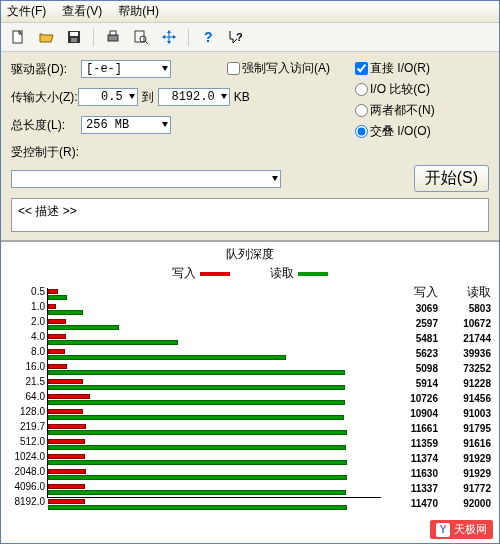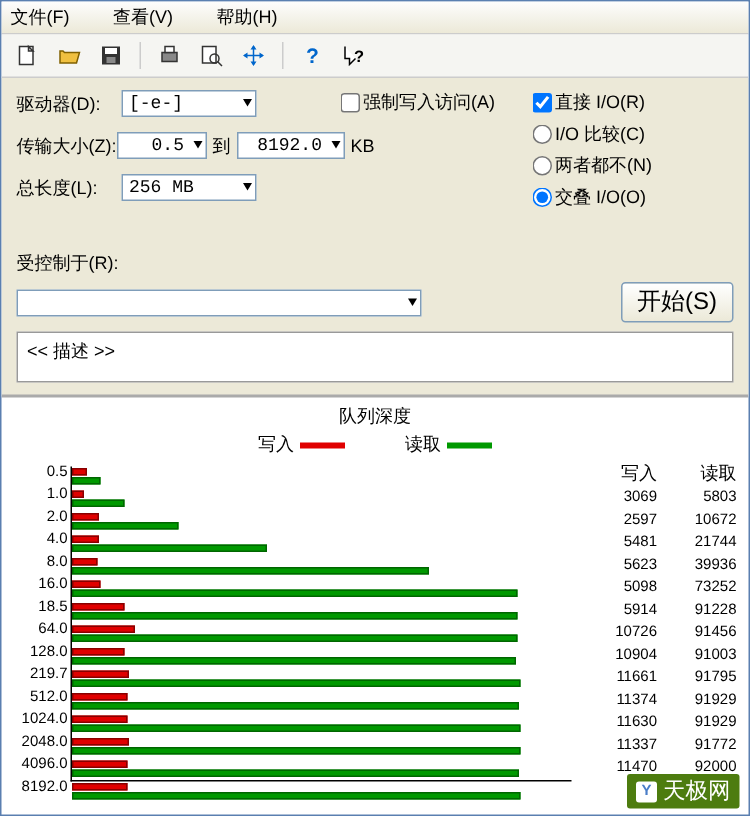--- a/index.html
+++ b/index.html
@@ -1,17 +1,17 @@
 <!DOCTYPE html>
 <html><head>
 <meta charset="utf-8">
 <style>
 * { box-sizing: border-box; margin: 0; padding: 0; }
 body { font-family: "Microsoft YaHei", SimSun, Arial, sans-serif; font-size: 12px; background: #fff; width: 500px; color: #000; }
-.menubar { background: linear-gradient(#fdfdfd, #ece9d8); border-bottom: 1px solid #ccc; padding: 2px 6px; display: flex; gap: 29px; }
+.menubar { background: linear-gradient(#fdfdfd, #ece9d8); border-bottom: 1px solid #ccc; padding: 2px 6px; display: flex; gap: 16px; }
 .menuitem { cursor: pointer; }
 .toolbar { background: #f5f5f2; border-bottom: 1px solid #ccc; padding: 3px 6px; display: flex; gap: 6px; align-items: center; }
 .tb-btn { width: 22px; height: 22px; display: flex; align-items: center; justify-content: center; cursor: pointer; border: 1px solid transparent; }
 .tb-sep { width: 1px; height: 18px; background: #ccc; margin: 0 2px; }
 .config { background: #ece9d8; padding: 8px 10px; border-bottom: 1px solid #aaa; }
 .row { display: flex; align-items: center; margin-bottom: 4px; gap: 0; }
 .label { white-space: nowrap; }
 .sel { font-family: "Courier New", monospace; font-size: 12px; border: 1px solid #7f9db9; background: #fff; height: 18px; padding: 0 14px 0 4px; appearance: none; position: relative; }
 .sel-wrap { position: relative; display: inline-block; }
 .sel-wrap::after { content: ""; position: absolute; right: 3px; top: 6px; border-left: 3px solid transparent; border-right: 3px solid transparent; border-top: 5px solid #000; pointer-events: none; }
@@ -33,22 +33,22 @@
 .ylabels span { height: 15px; line-height: 15px; text-align: right; width: 36px; }
 .plot { position: absolute; left: 38px; top: 4px; right: 0; height: 210px; border-left: 1px solid #000; border-bottom: 1px solid #000; }
 .barrow { height: 15px; position: relative; }
 .bar { position: absolute; left: 0; height: 5px; }
 .bar.write { background: #e00000; border: 1px solid #800; top: 1px; }
 .bar.read { background: #009900; border: 1px solid #060; top: 7px; }
 .num-table { width: 106px; margin-left: 4px; font-family: Arial; font-size: 10px; }
 .num-table .hdr { display: flex; font-family: "Microsoft YaHei"; font-size: 12px; }
 .num-table .hdr span { flex: 1; text-align: right; }
 .num-table .num-row { display: flex; height: 15px; line-height: 15px; }
-.num-table .num-row span { flex: 1; text-align: right; }
-.watermark { position: absolute; right: 6px; bottom: 4px; background: #4d7c0f; color: #fff; font-size: 15px; padding: 2px 6px; border-radius: 2px; display: flex; align-items: center; gap: 4px; }
+.num-table .num-row span { flex: 1; text-align: right; font-weight: bold; }
+.watermark { position: absolute; right: 6px; bottom: 4px; background: #ef4444; color: #fff; font-size: 11px; padding: 2px 6px; border-radius: 2px; display: flex; align-items: center; gap: 4px; }
 .watermark::before { content: "Y"; background: #fff; color: #4a7ec8; width: 14px; height: 14px; border-radius: 2px; display: inline-flex; align-items: center; justify-content: center; font-weight: bold; font-size: 10px; }
 .pagewrap { position: relative; width: 500px; height: 544px; overflow: hidden; border: 1px solid #5a7fb0; }
 svg { display: block; }
 </style>
 </head>
 <body>
 
 <div class="pagewrap">
 
 <div class="menubar">
@@ -143,21 +143,21 @@
           </div>
       <div class="row">
             <label><input type="radio" name="m" class="rb" style=""><span>两者都不(N)</span></label>
           </div>
       <div class="row">
             <label><input type="radio" name="m" class="rb" checked="" style=""><span>交叠 I/O(O)</span></label>
           </div>
     </div>
   </div>
 
-  <div class="row" style="margin-top:23px">
+  <div class="row" style="margin-top:0">
     <span class="label" style="width:78px">受控制于(R):</span>
   </div>
   <div class="row" style="justify-content:space-between">
     <span class="sel-wrap"><select class="sel combo-wide"><option></option></select></span>
     <button class="btn">开始(S)</button>
   </div>
   <div class="desc-box">&lt;&lt; 描述 &gt;&gt;</div>
 </div>
 
 <div class="chart-wrap">
@@ -168,21 +168,21 @@
   </div>
   <div class="data-cols">
     <div class="chart">
       <div class="ylabels" id="ylabels">
             <span>0.5</span>
             <span>1.0</span>
             <span>2.0</span>
             <span>4.0</span>
             <span>8.0</span>
             <span>16.0</span>
-            <span>18.5</span>
+            <span>21.5</span>
             <span>64.0</span>
             <span>128.0</span>
             <span>219.7</span>
             <span>512.0</span>
             <span>1024.0</span>
             <span>2048.0</span>
             <span>4096.0</span>
             <span>8192.0</span>
           </div>
       <div class="plot" id="plot">
@@ -285,20 +285,24 @@
             </div>
             <div class="num-row">
               <span>10904</span>
               <span>91003</span>
             </div>
             <div class="num-row">
               <span>11661</span>
               <span>91795</span>
             </div>
             <div class="num-row">
+              <span>11359</span>
+              <span>91616</span>
+            </div>
+            <div class="num-row">
               <span>11374</span>
               <span>91929</span>
             </div>
             <div class="num-row">
               <span>11630</span>
               <span>91929</span>
             </div>
             <div class="num-row">
               <span>11337</span>
               <span>91772</span>

